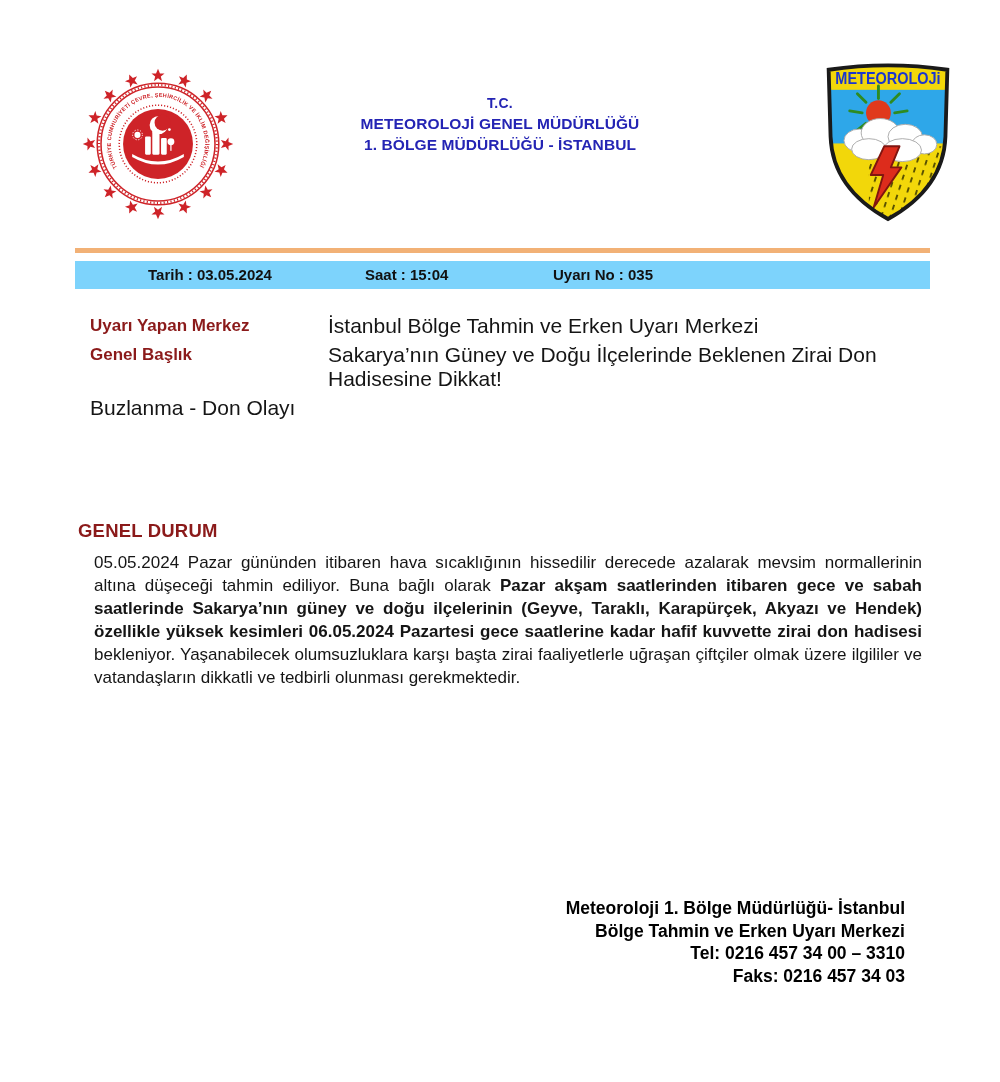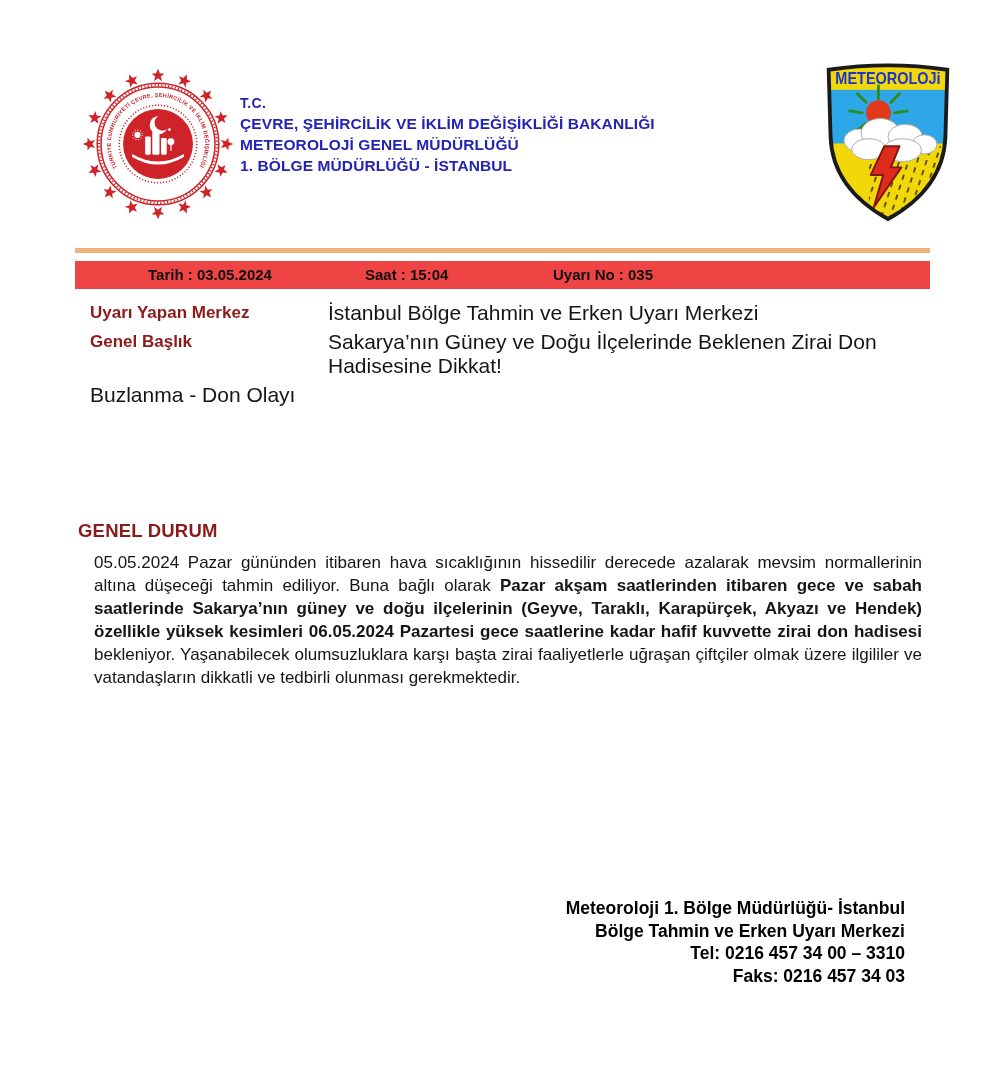--- a/index.html
+++ b/index.html
@@ -11,44 +11,44 @@
     color: #1a1a1a;
     overflow: hidden;
   }
   .page { position: absolute; inset: 0; background: #fff; }
 
   
   .seal { position: absolute; left: 82px; top: 60px; width: 152px; height: 168px; }
   .shield { position: absolute; left: 821px; top: 56px; width: 134px; height: 172px; }
   .header-text {
     position: absolute; left: 240px; top: 93px; width: 520px;
-    color: #2424B4; font-weight: bold;
+    text-align: center; color: #2424B4; font-weight: bold;
   }
   .header-text .tc { font-size: 14px; line-height: 20px; letter-spacing: .3px; }
   .header-text .hl { font-size: 15.5px; line-height: 21px; letter-spacing: .1px; }
 
   
   .bar-rule {
     position: absolute; left: 75px; top: 248px; width: 855px; height: 5px;
     background: #F2B176;
   }
   .info-bar {
     position: absolute; left: 75px; top: 261px; width: 855px; height: 28px;
-    background: #ef4444;
+    background: #7dd3fc;
   }
   .info-bar span {
     position: absolute; top: 0; line-height: 28px;
     font-size: 15px; font-weight: bold; color: #111;
   }
   .info-bar .tarih { left: 73px; }
   .info-bar .saat { left: 290px; }
   .info-bar .uyari { left: 478px; }
 
   
-  .fields { position: absolute; left: 90px; top: 301px; width: 818px; }
+  .fields { position: absolute; left: 90px; top: 314px; width: 818px; }
   .frow { display: flex; margin-bottom: 5px; }
   .flabel {
     width: 238px; flex: 0 0 238px;
     color: #8B1A1A; font-weight: bold; font-size: 17px; line-height: 24px;
   }
   .fvalue { font-size: 21px; line-height: 24px; color: #151515; }
   .fvalue.narrow { max-width: 573px; }
 
   
   .gd-heading {
@@ -116,21 +116,20 @@
         <rect x="4" y="-8" width="7.5" height="22" rx="1.5" fill="#fff"></rect>
         <circle cx="17" cy="-3" r="4.5" fill="#fff"></circle>
         <rect x="16.2" y="0" width="1.6" height="9" fill="#fff"></rect>
         <path d="M-34,13 Q0,33 34,13 L34,17 Q0,37 -34,17 Z" fill="#fff"></path>
       </g>
     </svg>
   </div>
 
   <div class="header-text">
     <div class="tc">T.C.</div>
-    <div class="hl">ÇEVRE, ŞEHİRCİLİK VE İKLİM DEĞİŞİKLİĞİ BAKANLIĞI</div>
     <div class="hl">METEOROLOJİ GENEL MÜDÜRLÜĞÜ</div>
     <div class="hl">1. BÖLGE MÜDÜRLÜĞÜ - İSTANBUL</div>
   </div>
 
   <div class="shield">
     <svg viewBox="0 0 140 175" width="134" height="172" aria-hidden="true">
       <defs>
         <clipPath id="shieldClip">
           <path d="M8,12 Q70,3 132,12 L130,82 Q128,136 70,168 Q12,136 10,82 Z"></path>
         </clipPath>

